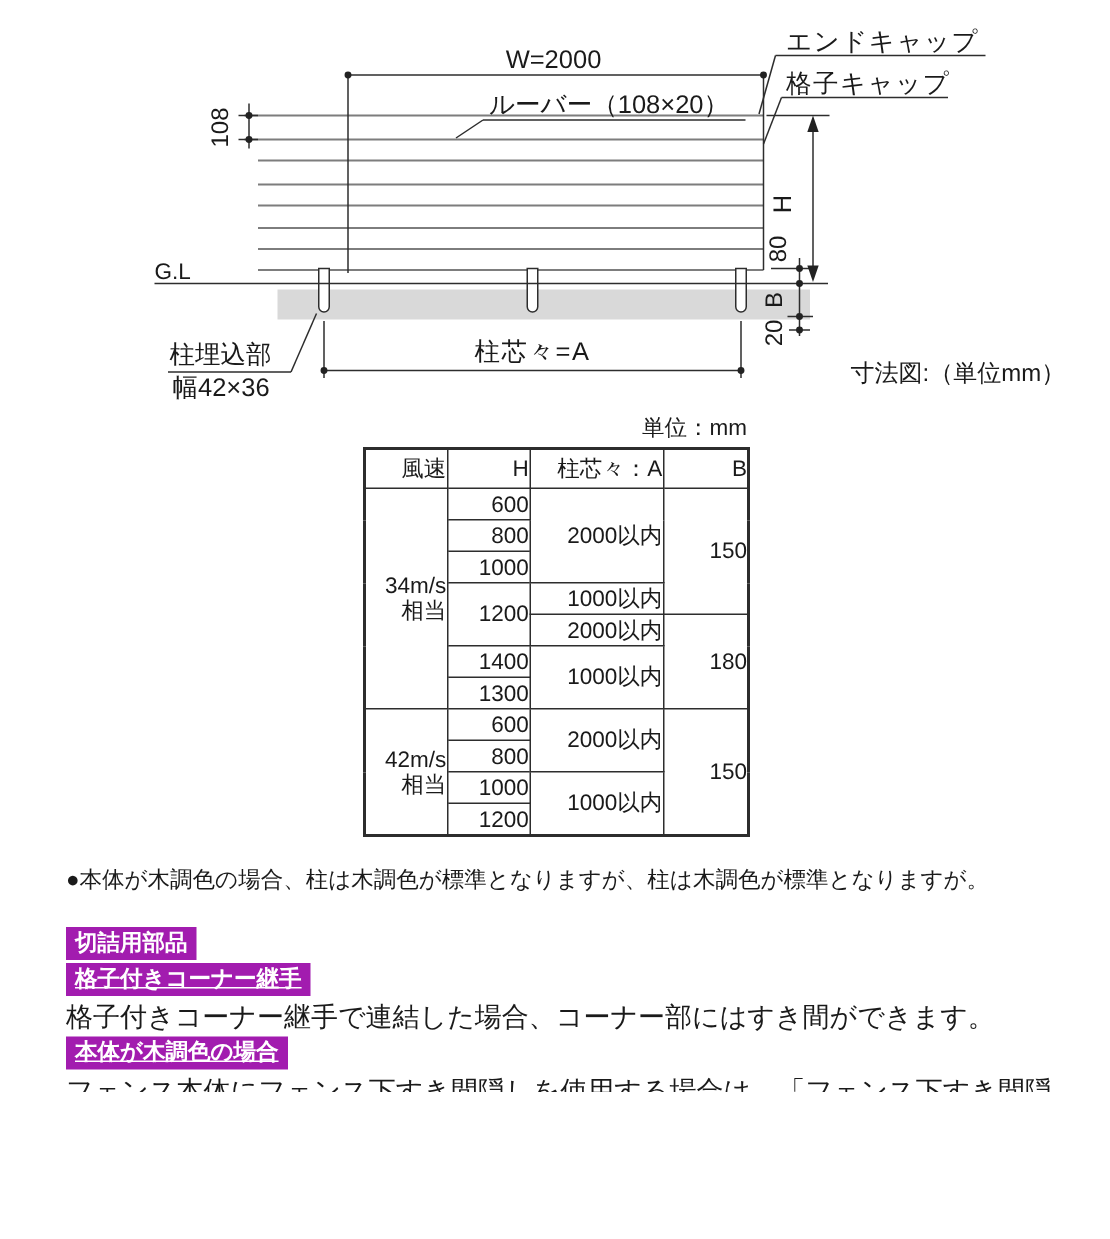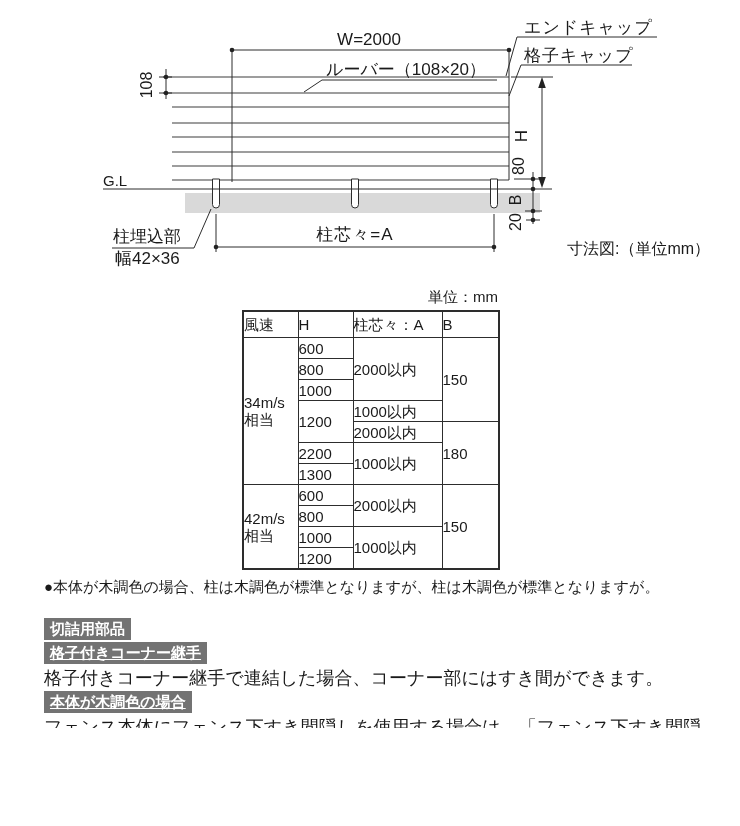--- a/index.html
+++ b/index.html
@@ -4,34 +4,34 @@
 <style>
   html,body{margin:0;padding:0;background:#fff;}
   .page{
     position:relative;width:740px;height:728px;background:#ffffff;overflow:hidden;
     font-family:"Liberation Sans","DejaVu Sans",sans-serif;color:#1a1a1a;
   }
   
   .diagram{position:absolute;left:0;top:0;}
   .diagram text{fill:#1a1a1a;}
   
-  .spec-block{position:absolute;left:242px;top:288px;width:258px;}
+  .spec-block{position:absolute;left:242px;top:276px;width:258px;}
   .unit-note{font-size:15px;text-align:right;padding-right:2px;margin-bottom:3px;}
   table.spec{border-collapse:collapse;border:2px solid #2d2d2d;table-layout:fixed;width:256px;}
   table.spec th,table.spec td{
-    border:1px solid #2d2d2d;text-align:left;vertical-align:middle;
+    border:1px solid #2d2d2d;text-align:right;vertical-align:middle;
     font-size:15px;font-weight:normal;padding:0;height:20px;line-height:17px;
   }
   table.spec th{height:25px;}
   td.wind{white-space:pre-line;}
   
   .notes{position:absolute;left:44px;top:577px;width:672px;}
   .bullet-note{font-size:15px;line-height:19px;}
   .badge{
-    display:inline-block;background:#737373;color:#fff;font-weight:bold;
+    display:inline-block;background:#a21caf;color:#fff;font-weight:bold;
     font-size:15px;line-height:19px;padding:1px 6px 2px;
   }
   .sec1 .badge{margin-top:22px;}
   .sec2 .badge,.sec3 .badge{margin-top:2px;text-decoration:underline;}
   .sec-body{font-size:18px;line-height:22px;margin-top:3px;white-space:pre-line;}
 </style>
 </head>
 <body>
 
 <div class="page">
@@ -159,21 +159,21 @@
       </tr>
       <tr>
         <td rowspan="2">1200</td>
         <td>1000以内</td>
       </tr>
       <tr>
         <td>2000以内</td>
         <td rowspan="3">180</td>
       </tr>
       <tr>
-        <td>2200</td>
+        <td>1400</td>
         <td rowspan="2">1000以内</td>
       </tr>
       <tr>
         <td>1300</td>
       </tr>
       <tr>
         <td class="wind" rowspan="4">42m/s
 相当</td>
         <td>600</td>
         <td rowspan="2">2000以内</td>

